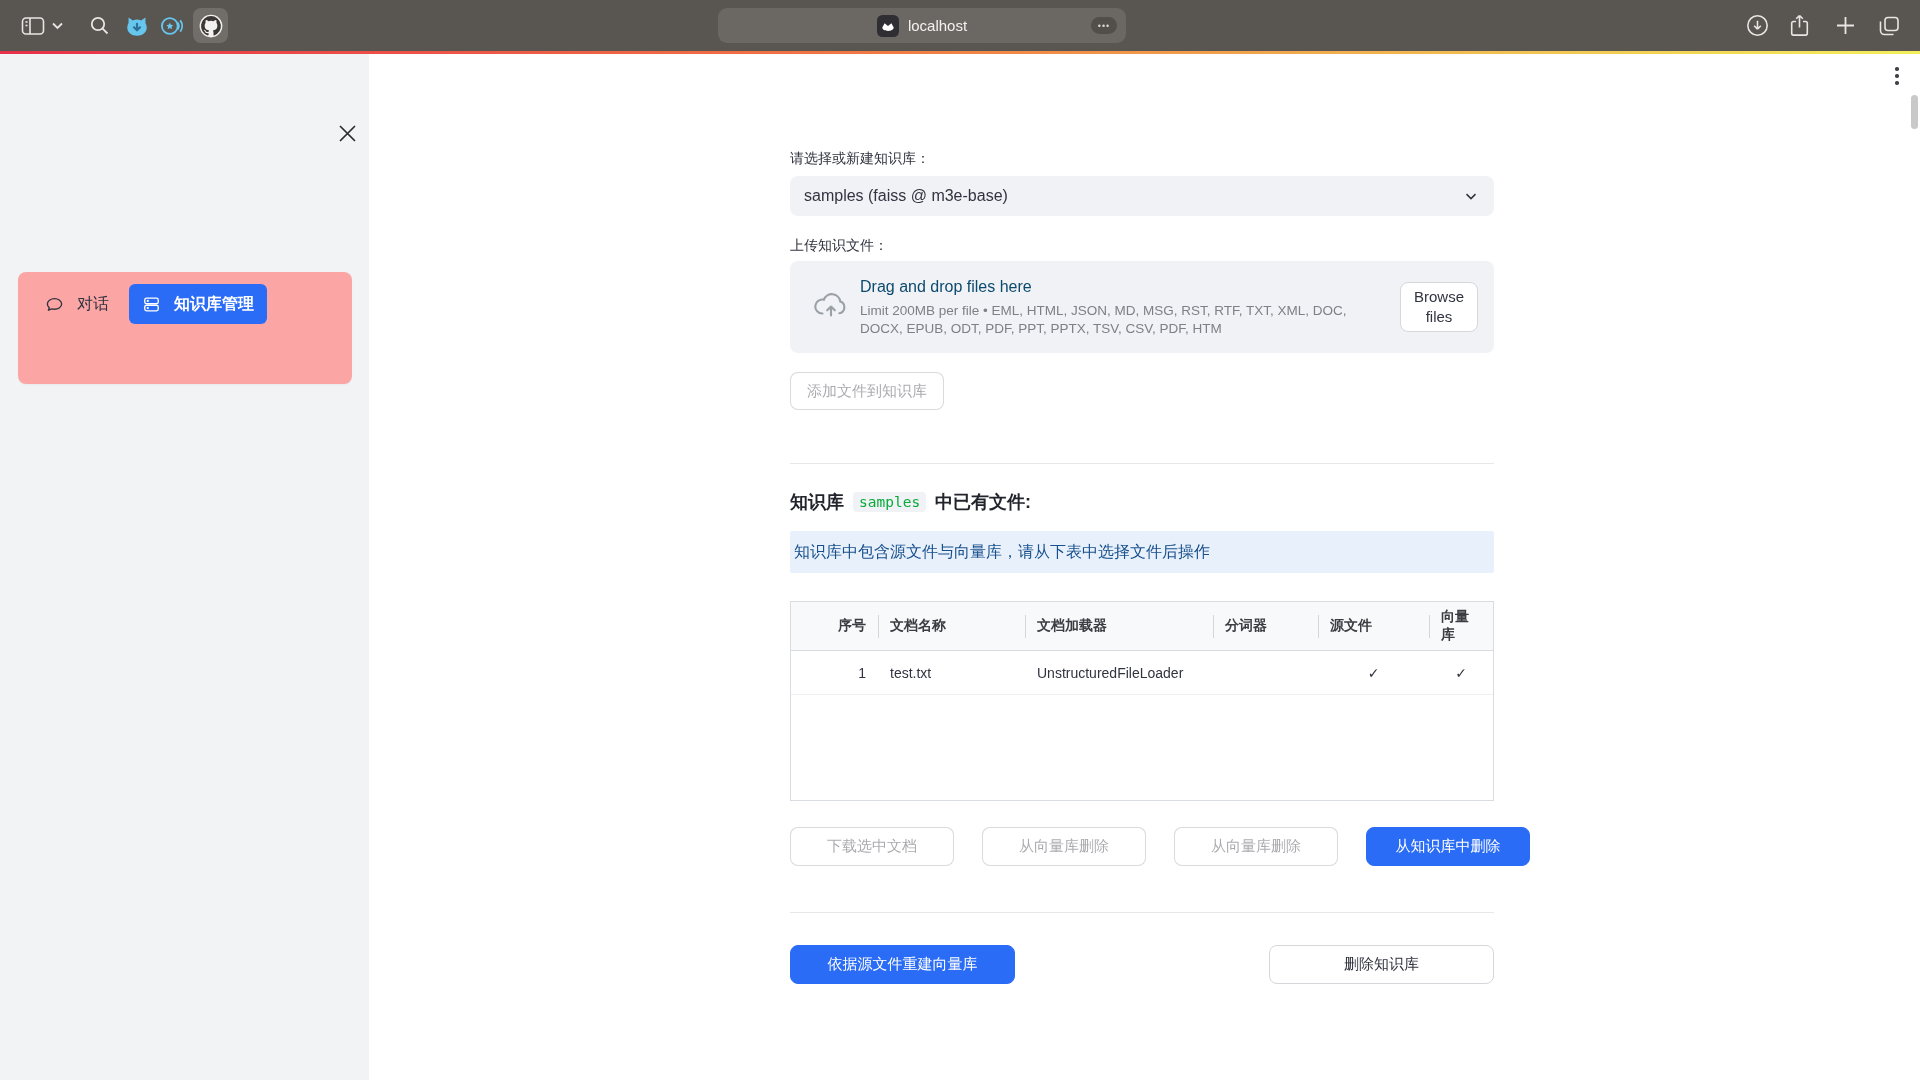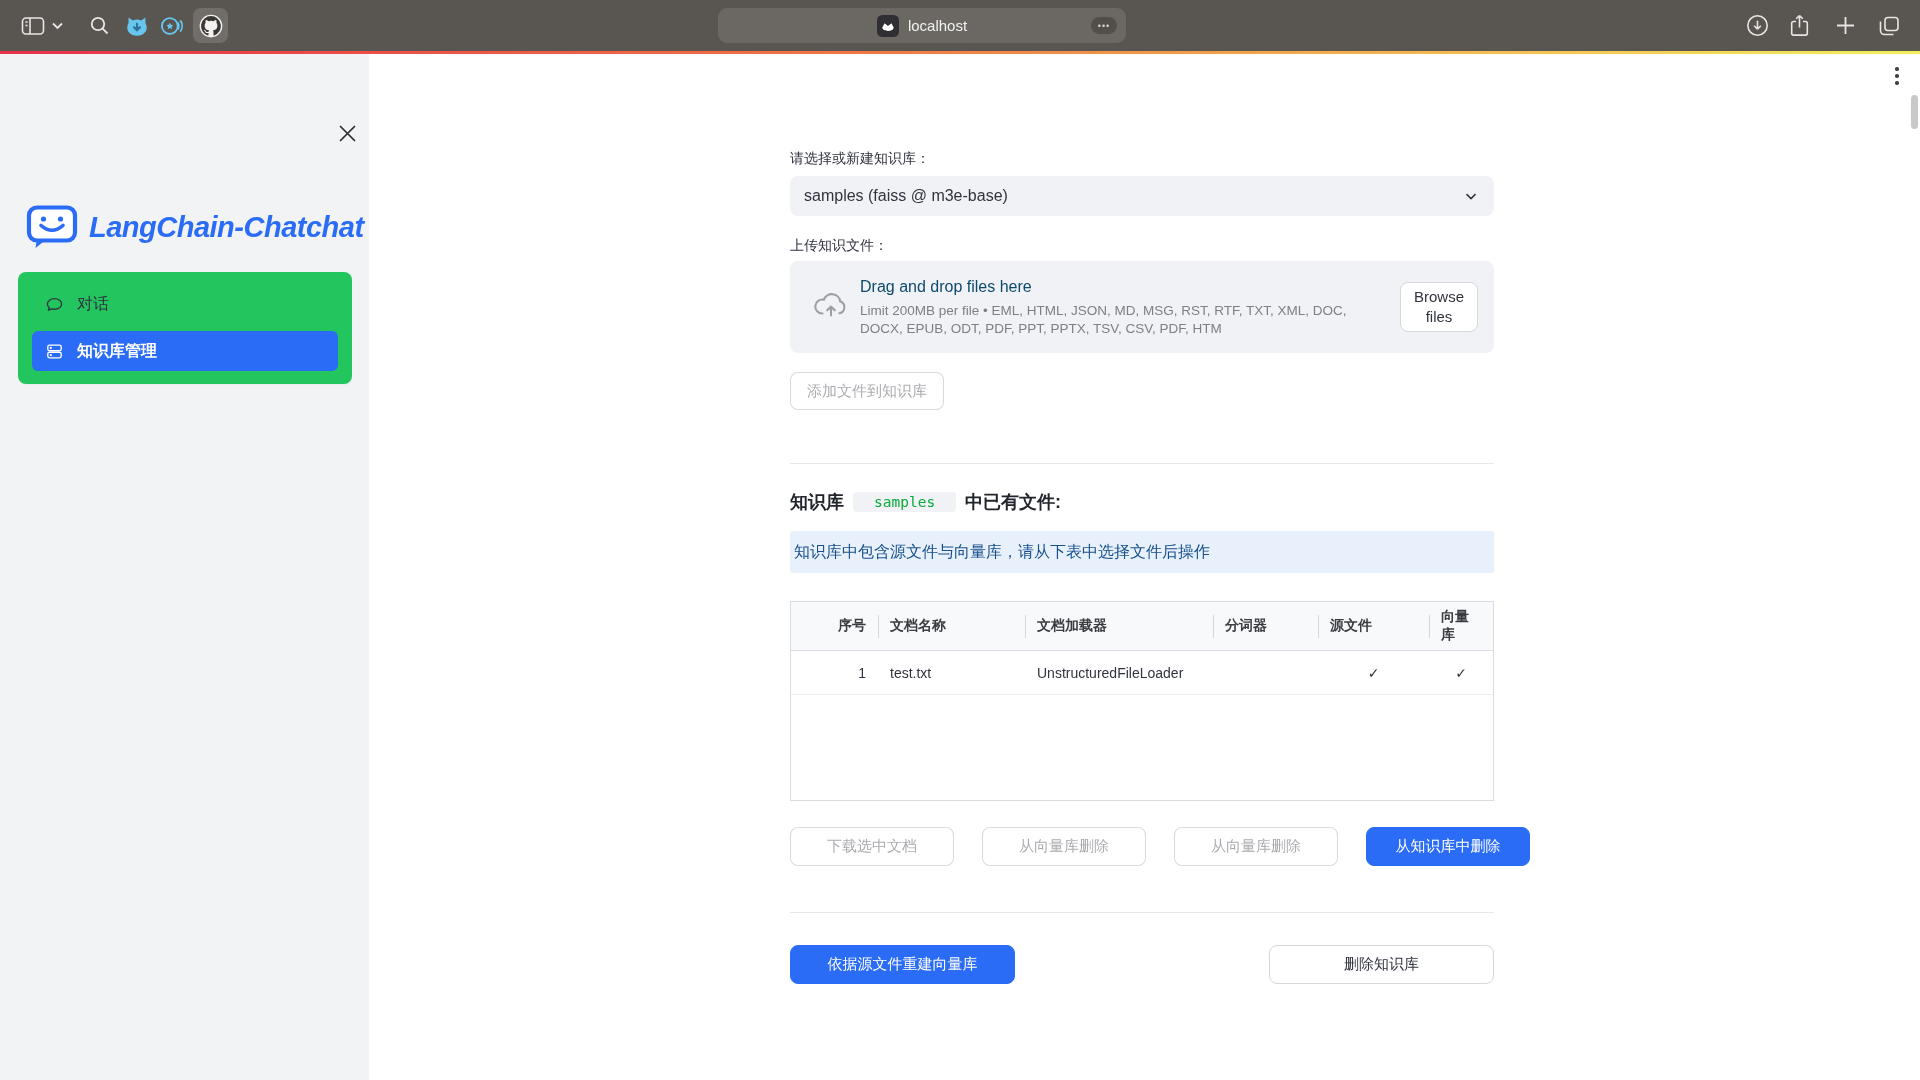--- a/index.html
+++ b/index.html
@@ -15,22 +15,22 @@
   #urlbar .url-text { color:#f4f2f0; font-size:15px; }
   .url-ellipsis { position:absolute; right:9px; top:9px; width:26px; height:17px; border-radius:9px; background:#524e4a; color:#d8d6d3; font-size:9px; letter-spacing:1px; display:flex; align-items:center; justify-content:center; }
   #decoration { position:absolute; left:0; top:51px; width:1920px; height:3px;
     background:linear-gradient(90deg,#e8304a,#f07843 45%,#f3ef5c); }
 
   
   #sidebar { position:absolute; left:0; top:54px; width:369px; height:1026px; background:#f2f3f4; }
   #sidebar-close { position:absolute; left:336px; top:68px; width:22px; height:22px; display:flex; align-items:center; justify-content:center; cursor:pointer; }
   #logo { position:absolute; left:26px; top:150px; display:flex; align-items:center; gap:11px; }
   #logo .logo-text { color:#2b6cf6; font-size:29px; font-weight:700; font-style:italic; letter-spacing:-0.5px; white-space:nowrap; }
-  #menu-card { position:absolute; left:18px; top:218px; width:334px; height:112px; background:#22c55e; border-radius:8px;
-    box-shadow:0 1px 2px rgba(0,0,0,0.04); padding:12px 14px; display:flex; flex-direction:column; gap:7px; }
+  #menu-card { position:absolute; left:18px; top:218px; width:334px; height:112px; background:#fca5a5; border-radius:8px;
+    box-shadow:0 1px 2px rgba(0,0,0,0.04); padding:12px 14px; display:flex; flex-direction:row; gap:7px; }
   .menu-item { height:40px; border-radius:6px; display:flex; align-items:center; gap:13px; padding:0 13px; font-size:16px; color:#31333f; cursor:pointer; }
   .menu-item.active { background:#2b6cf6; color:#fff; font-weight:600; }
 
   
   #kebab { position:absolute; left:1888px; top:64px; width:18px; height:24px; display:flex; flex-direction:column; align-items:center; justify-content:center; gap:3.5px; cursor:pointer; }
   #kebab i { width:3.5px; height:3.5px; border-radius:50%; background:#3f4146; }
   #scroll-thumb { position:absolute; right:2px; top:95px; width:7px; height:34px; border-radius:4px; background:#c9c9c9; }
 
   .field-label { position:absolute; left:790px; font-size:14px; color:#31333f; }
   #select-box { position:absolute; left:790px; top:176px; width:704px; height:40px; background:#f0f2f6; border-radius:8px;
@@ -47,21 +47,21 @@
 
   .btn { display:flex; align-items:center; justify-content:center; border-radius:8px; font-size:15px; background:#fff; cursor:pointer; white-space:nowrap; }
   .btn.disabled { border:1px solid rgba(49,51,63,0.18); color:rgba(49,51,63,0.42); cursor:default; }
   .btn.primary { background:#2b6cf6; color:#fff; border:1px solid #2b6cf6; }
   .btn.secondary { border:1px solid #d5d7da; color:#31333f; }
   #add-files-btn { position:absolute; left:790px; top:372px; width:154px; height:38px; }
 
   .divider { position:absolute; left:790px; width:704px; height:1px; background:#e8e8e8; }
 
   #files-heading { position:absolute; left:790px; top:490px; font-size:18px; font-weight:700; color:#22242c; display:flex; align-items:center; gap:9px; }
-  #files-heading .code { font-family:"DejaVu Sans Mono","Liberation Mono",monospace; font-weight:400; font-size:14.5px; color:#09ab3b; background:#f0f2f6; border-radius:4px; padding:2px 21px; }
+  #files-heading .code { font-family:"DejaVu Sans Mono","Liberation Mono",monospace; font-weight:400; font-size:14.5px; color:#09ab3b; background:#f0f2f6; border-radius:4px; padding:2px 6px; }
 
   #info-box { position:absolute; left:790px; top:531px; width:704px; height:42px; background:#e8f1fb; border-radius:2px;
     display:flex; align-items:center; padding:0 4px; font-size:16px; font-weight:500; color:#17508c; }
 
   #file-table { position:absolute; left:790px; top:601px; width:704px; height:200px; border:1px solid #d9dce1; background:#fff; }
   .trow { display:grid; grid-template-columns:87px 147px 188px 105px 111px 64px; }
   .trow .cell { display:flex; align-items:center; padding:0 12px; font-size:14px; color:#31333f; position:relative; }
   .trow .cell.num { justify-content:flex-end; }
   .trow .cell.center { justify-content:center; }
   #thead { height:49px; background:#f8f9fa; border-bottom:1px solid #d9dce1; }
@@ -155,30 +155,20 @@
   </div>
   <div id="decoration"></div>
 
   <div id="sidebar">
     <span id="sidebar-close">
       <svg width="19" height="19" viewBox="0 0 19 19" stroke="#2c2c2c" stroke-width="1.7" stroke-linecap="round">
           <path d="M2.5 2.5l14 14M16.5 2.5l-14 14"></path>
         </svg>
     </span>
 
-    <div id="logo">
-      <svg width="52" height="46" viewBox="0 0 52 46">
-        <rect x="3" y="3.5" width="46" height="33" rx="8" fill="#fff" stroke="#2b6cf6" stroke-width="4.2"></rect>
-        <path d="M11 35l-1.5 9 10-8z" fill="#2b6cf6"></path>
-        <circle cx="17.5" cy="15" r="2.6" fill="#2b6cf6"></circle>
-        <circle cx="34.5" cy="15" r="2.6" fill="#2b6cf6"></circle>
-        <path d="M15 21.5q11 9.5 22 0" fill="none" stroke="#2b6cf6" stroke-width="3.6" stroke-linecap="round"></path>
-      </svg>
-      <span class="logo-text">LangChain-Chatchat</span>
-    </div>
 
     <div id="menu-card">
       <div class="menu-item">
         <svg width="19" height="19" viewBox="0 0 24 24" fill="none" stroke="#31333f" stroke-width="1.7">
             <path d="M21 11.3c0 3.7-4 6.7-9 6.7-1.1 0-2.2-.15-3.2-.43L4.3 19.2l1.1-3.1C4 14.8 3 13.1 3 11.3 3 7.6 7 4.6 12 4.6s9 3 9 6.7z" stroke-linejoin="round"></path>
           </svg>
         <span>对话</span>
       </div>
       <div class="menu-item active">
         <svg width="19" height="19" viewBox="0 0 24 24" fill="none" stroke="#fff" stroke-width="1.7">

